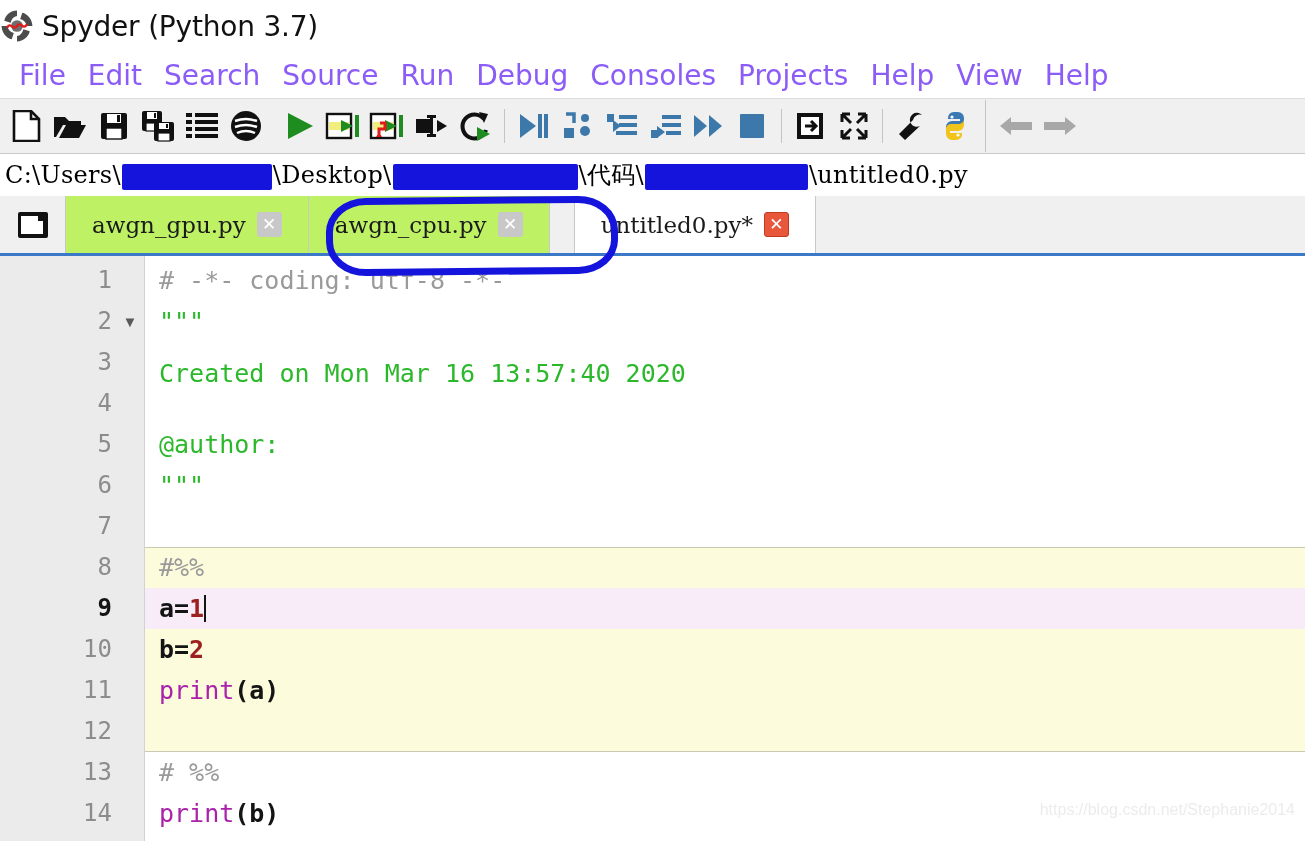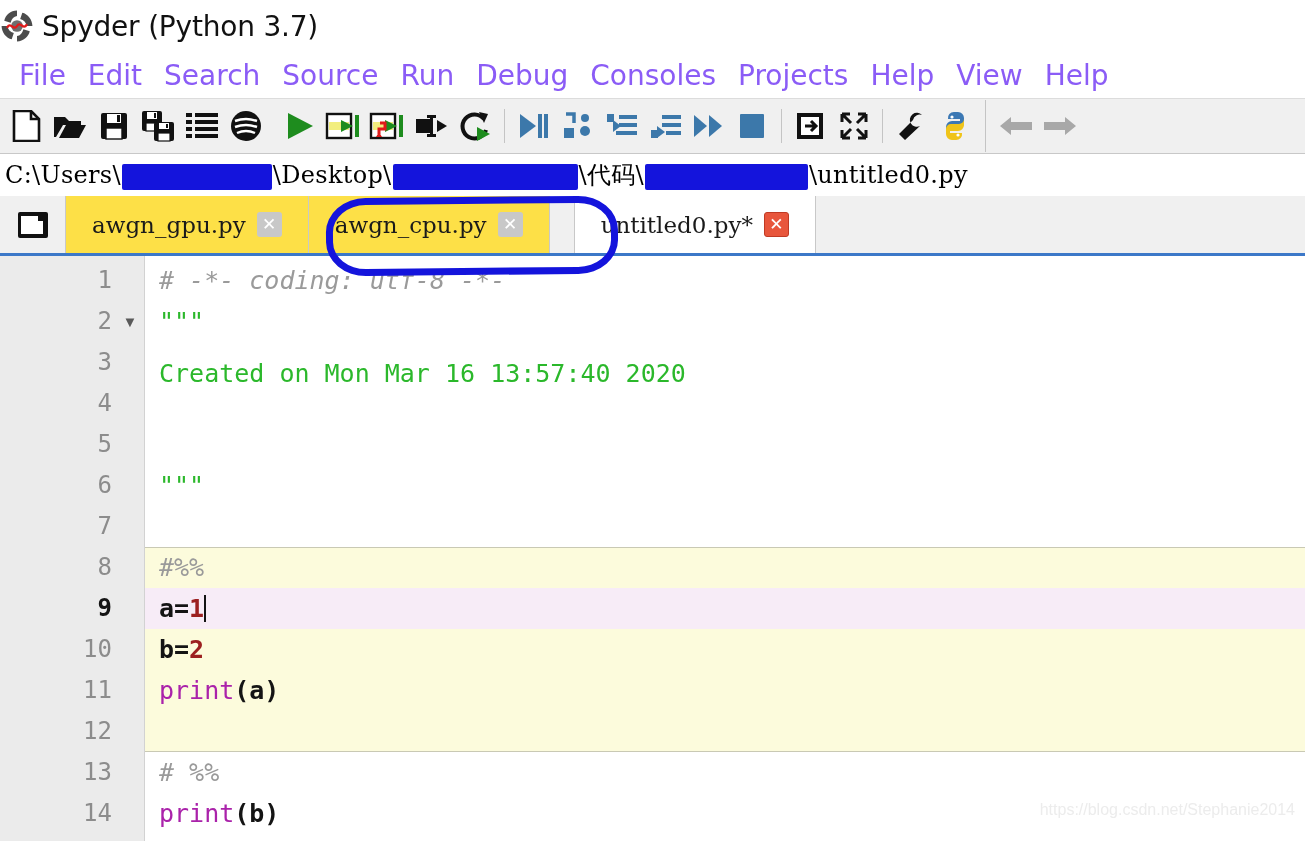--- a/index.html
+++ b/index.html
@@ -110,21 +110,21 @@
     width: 66px;
     display: flex; align-items: center; justify-content: center;
     border-right: 1px solid #c8c8c8;
     background: #f0f0f0;
   }
   .tab {
     display: flex; align-items: center; justify-content: center;
     gap: 11px;
     padding: 0 26px;
     min-width: 228px;
-    background: #fde047;
+    background: #bef264;
     border-right: 1px solid #c8c8c8;
     font-family: "DejaVu Serif", serif;
     font-size: 23px;
     color: #1a1a1a;
     cursor: default;
     white-space: nowrap;
   }
   .tab.active {
     background: #ffffff;
     border-left: 1px solid #c8c8c8;
@@ -202,21 +202,21 @@
     background: #fcfbdc;
     border-top: 1px solid #c9c9b4;
     border-bottom: 1px solid #c9c9b4;
   }
   .cur-band {
     position: absolute;
     left: 0; right: 0;
     height: 41px;
     background: #f7ecf7;
   }
-  .tok-comment { color: #9a9a9a; font-style: italic; }
+  .tok-comment { color: #9a9a9a; }
   .tok-string  { color: #2bb82b; }
   .tok-builtin { color: #aa22aa; }
   .tok-number  { color: #9c2020; font-weight: bold; }
   .tok-plain   { color: #141414; font-weight: bold; }
   .caret {
     display: inline-block;
     width: 2px; height: 27px;
     background: #141414;
     vertical-align: -5px;
     margin-left: 0px;
@@ -525,20 +525,21 @@
         <div class="ln" style="top: 496px;">13</div>
         <div class="ln" style="top: 537px;">14</div>
       </div>
     <div class="code-area" id="codeArea">
         <div class="cell-band" style="top: 291px; height: 205px;"></div>
         <div class="cur-band" style="top: 332px;"></div>
         <div class="code-line" style="top: 4px;"><span class="tok-comment"># -*- coding: utf-8 -*-</span></div>
         <div class="code-line" style="top: 45px;"><span class="tok-string">"""</span></div>
         <div class="code-line" style="top: 86px; margin-top: 11px;"><span class="tok-string">Created on Mon Mar 16 13:57:40 2020</span></div>
         <div class="code-line" style="top: 127px;"><span class="tok-string"></span></div>
+        <div class="code-line" style="top: 168px;"><span class="tok-string">@author:</span></div>
         <div class="code-line" style="top: 209px;"><span class="tok-string">"""</span></div>
         <div class="code-line" style="top: 250px;"><span class="tok-plain"></span></div>
         <div class="code-line" style="top: 291px;"><span class="tok-comment">#%%</span></div>
         <div class="code-line" style="top: 332px;"><span class="tok-plain">a=</span><span class="tok-number">1</span><span class="caret"></span></div>
         <div class="code-line" style="top: 373px;"><span class="tok-plain">b=</span><span class="tok-number">2</span></div>
         <div class="code-line" style="top: 414px;"><span class="tok-builtin">print</span><span class="tok-plain">(a)</span></div>
         <div class="code-line" style="top: 455px;"><span class="tok-plain"></span></div>
         <div class="code-line" style="top: 496px;"><span class="tok-comment"># %%</span></div>
         <div class="code-line" style="top: 537px;"><span class="tok-builtin">print</span><span class="tok-plain">(b)</span></div>
       </div>

